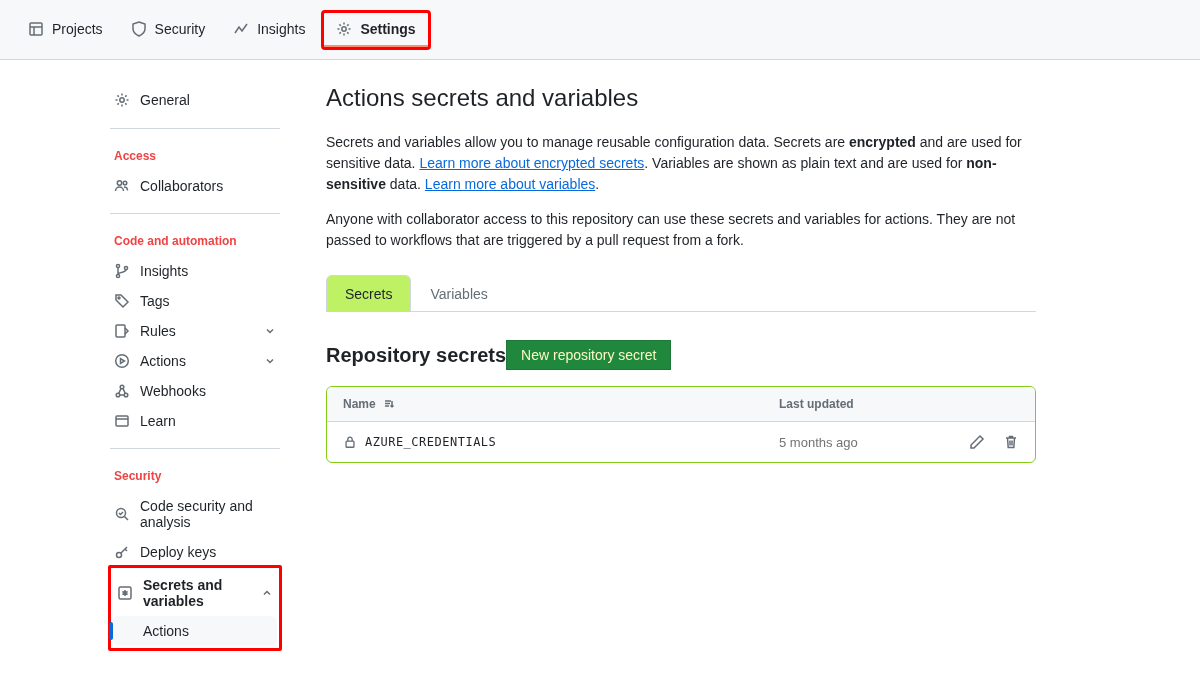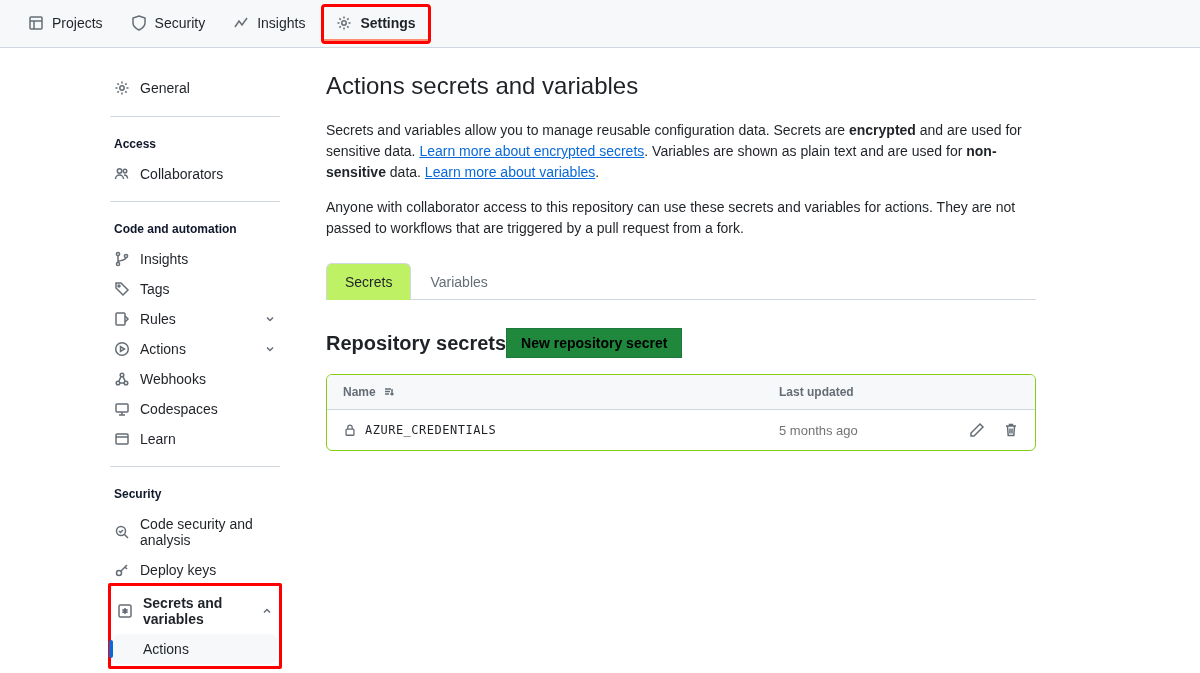--- a/index.html
+++ b/index.html
@@ -1,30 +1,30 @@
 <!DOCTYPE html>
 <html><head>
 <meta charset="utf-8">
 <style>
 * { box-sizing: border-box; margin: 0; padding: 0; }
 body { font-family: -apple-system, BlinkMacSystemFont, "Segoe UI", Helvetica, Arial, sans-serif; font-size: 14px; color: #1f2328; background: #fff; }
 
-.top-nav { display: flex; align-items: center; padding: 0 16px; height: 48px; background: #f6f8fa; border-bottom: 1px solid #d0d7de; gap: 4px; }
+.top-nav { display: flex; align-items: center; padding: 0 16px; height: 60px; background: #f6f8fa; border-bottom: 1px solid #d0d7de; gap: 4px; }
 .top-nav-item { display: inline-flex; align-items: center; gap: 8px; padding: 8px 12px; color: #1f2328; font-size: 14px; cursor: pointer; border-bottom: 2px solid transparent; }
 .top-nav-item.active { font-weight: 600; border-bottom-color: #fd8c73; }
 .top-nav-item svg { width: 16px; height: 16px; fill: none; stroke: #656d76; stroke-width: 1.5; flex-shrink: 0; }
 
 .highlight-box { border: 3px solid #ff0000; border-radius: 4px; }
 
 .layout { display: flex; padding: 24px 0; max-width: 1200px; }
 .sidebar { width: 296px; flex-shrink: 0; padding: 0 16px 0 110px; }
 .sidebar-top-item { display: flex; align-items: center; gap: 10px; padding: 8px 4px; margin-bottom: 12px; }
 .sidebar-top-item svg { width: 16px; height: 16px; fill: none; stroke: #656d76; stroke-width: 1.5; }
 .sidebar-divider { height: 1px; background: #d0d7de; margin: 0 0 12px; }
-.sidebar-section-title { font-size: 12px; color: #0f172a; font-weight: 600; padding: 8px 4px; }
+.sidebar-section-title { font-size: 12px; color: #ef4444; font-weight: 600; padding: 8px 4px; }
 .sidebar-item { display: flex; align-items: center; gap: 10px; padding: 7px 4px; cursor: pointer; font-size: 14px; color: #1f2328; position: relative; }
 .sidebar-item svg { width: 16px; height: 16px; fill: none; stroke: #656d76; stroke-width: 1.5; flex-shrink: 0; }
 .sidebar-item .chevron { margin-left: auto; width: 12px; height: 12px; }
 .sidebar-item.bold { font-weight: 600; }
 .sidebar-subitem { padding: 7px 4px 7px 30px; cursor: pointer; font-size: 14px; color: #1f2328; }
 .sidebar-subitem.selected { background: #f6f8fa; border-radius: 6px; position: relative; }
 .sidebar-subitem.selected::before { content: ""; position: absolute; left: -4px; top: 6px; bottom: 6px; width: 4px; background: #0969da; border-radius: 2px; }
 .highlight-sidebar { border: 3px solid #ff0000; border-radius: 2px; padding: 2px; margin: -2px; }
 
 .main { flex: 1; padding: 0 40px 0 30px; max-width: 780px; }
@@ -32,21 +32,21 @@
 .desc { color: #1f2328; font-size: 14px; line-height: 1.5; margin-bottom: 14px; }
 .desc a { color: #0969da; text-decoration: underline; }
 .desc strong { font-weight: 600; }
 
 .tabs { display: flex; border-bottom: 1px solid #d0d7de; margin-top: 24px; }
 .tab { padding: 10px 18px; font-size: 14px; color: #656d76; cursor: pointer; border: 1px solid transparent; border-bottom: none; margin-bottom: -1px; }
 .tab.active { color: #1f2328; border-color: #d0d7de; border-radius: 6px 6px 0 0; background: #bef264; }
 
 .section-header { display: flex; align-items: center; margin: 28px 0 16px; }
 .section-title { font-size: 20px; font-weight: 600; }
-.btn-primary { background: #1f883d; color: #000000; border: 1px solid rgba(31,35,40,0.15); padding: 6px 14px; font-size: 14px; font-weight: 700; border-radius: 0; cursor: pointer; }
+.btn-primary { background: #1f883d; color: #fef9c3; border: 1px solid rgba(31,35,40,0.15); padding: 6px 14px; font-size: 14px; font-weight: 400; border-radius: 0; cursor: pointer; }
 
 .table { border: 1px solid #84cc16; border-radius: 6px; overflow: hidden; }
 .table-header { display: flex; background: #f6f8fa; border-bottom: 1px solid #d0d7de; padding: 10px 16px; font-size: 12px; font-weight: 600; color: #656d76; }
 .th-name { flex: 1; display: flex; align-items: center; gap: 6px; }
 .th-updated { width: 150px; text-align: left; }
 .th-actions { width: 90px; }
 .table-row { display: flex; align-items: center; padding: 12px 16px; font-size: 14px; }
 .td-name { flex: 1; display: flex; align-items: center; gap: 8px; font-family: ui-monospace, SFMono-Regular, Consolas, monospace; font-size: 12px; letter-spacing: 0.5px; }
 .td-name svg { width: 14px; height: 14px; fill: none; stroke: #656d76; stroke-width: 1.5; }
 .td-updated { width: 150px; color: #737373; font-size: 13px; }
@@ -153,27 +153,20 @@
       <svg viewBox="0 0 16 16">
           <circle cx="8" cy="4" r="1.8"></circle>
           <circle cx="4" cy="12" r="1.8"></circle>
           <circle cx="12" cy="12" r="1.8"></circle>
           <path d="M7 5.5L4.8 10.4M9 5.5l2.2 4.9M5.8 12h4.4"></path>
         </svg>
       <span>Webhooks</span>
     </div>
     <div class="sidebar-item">
       <svg viewBox="0 0 16 16">
-          <rect x="2" y="3" width="12" height="8" rx="1"></rect>
-          <path d="M5 14h6M8 11v3"></path>
-        </svg>
-      <span>Codespaces</span>
-    </div>
-    <div class="sidebar-item">
-      <svg viewBox="0 0 16 16">
           <rect x="2" y="3" width="12" height="10" rx="1"></rect>
           <path d="M2 6h12"></path>
         </svg>
       <span>Learn</span>
     </div>
     <div class="sidebar-divider" style="margin-top:12px;"></div>
 
     <div class="sidebar-section-title">Security</div>
     <div class="sidebar-item">
       <svg viewBox="0 0 16 16">

